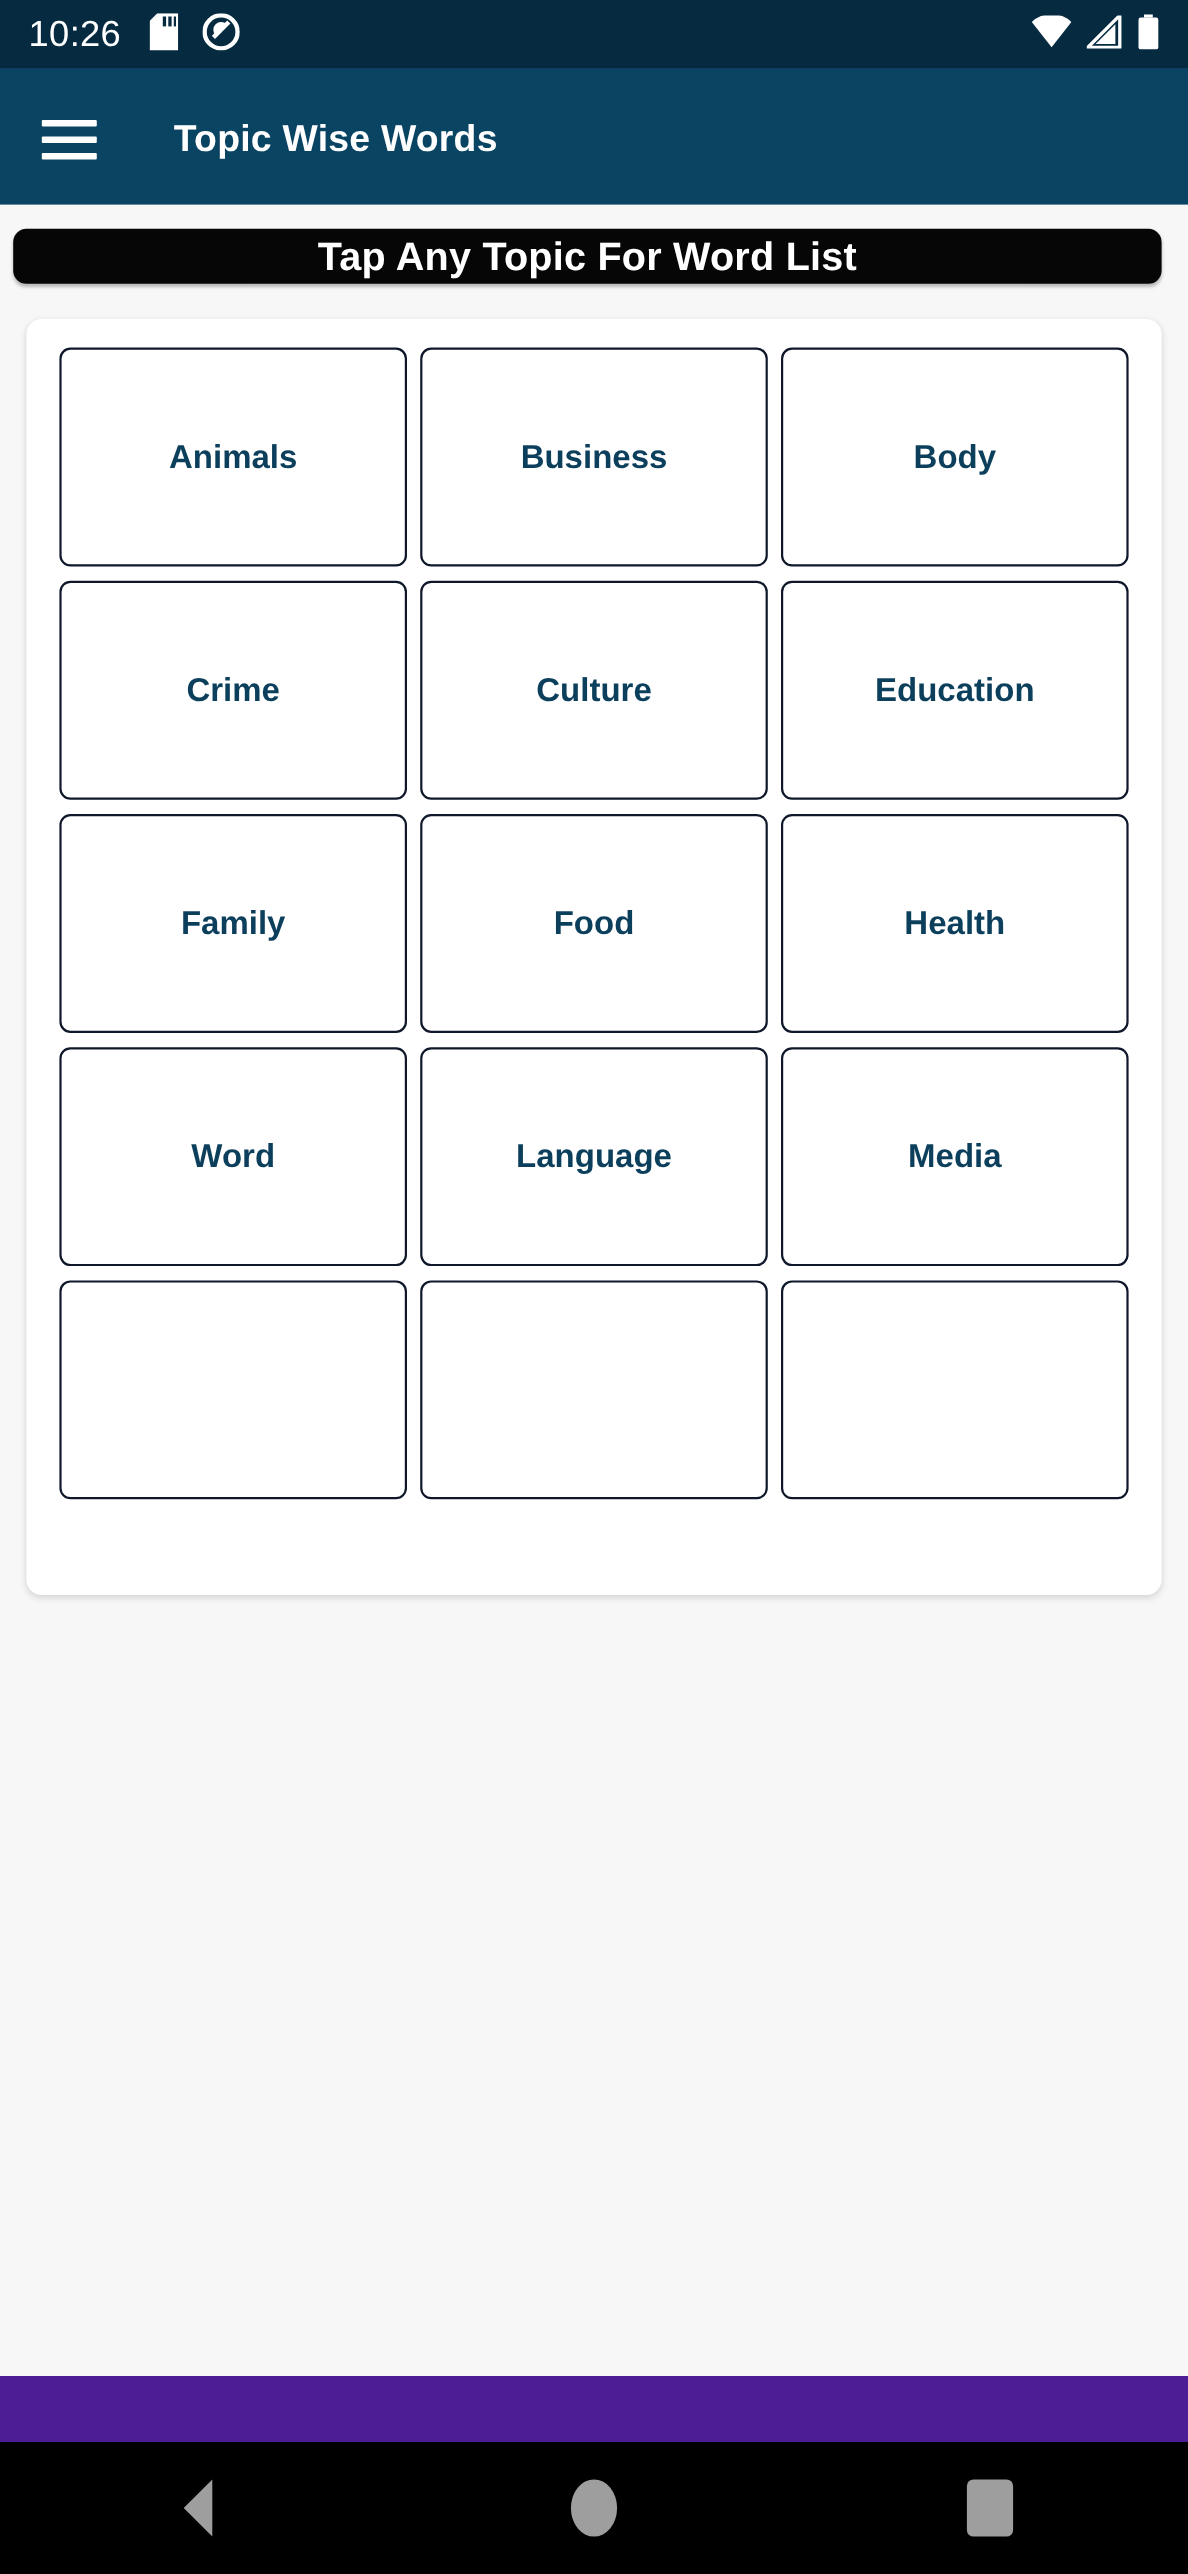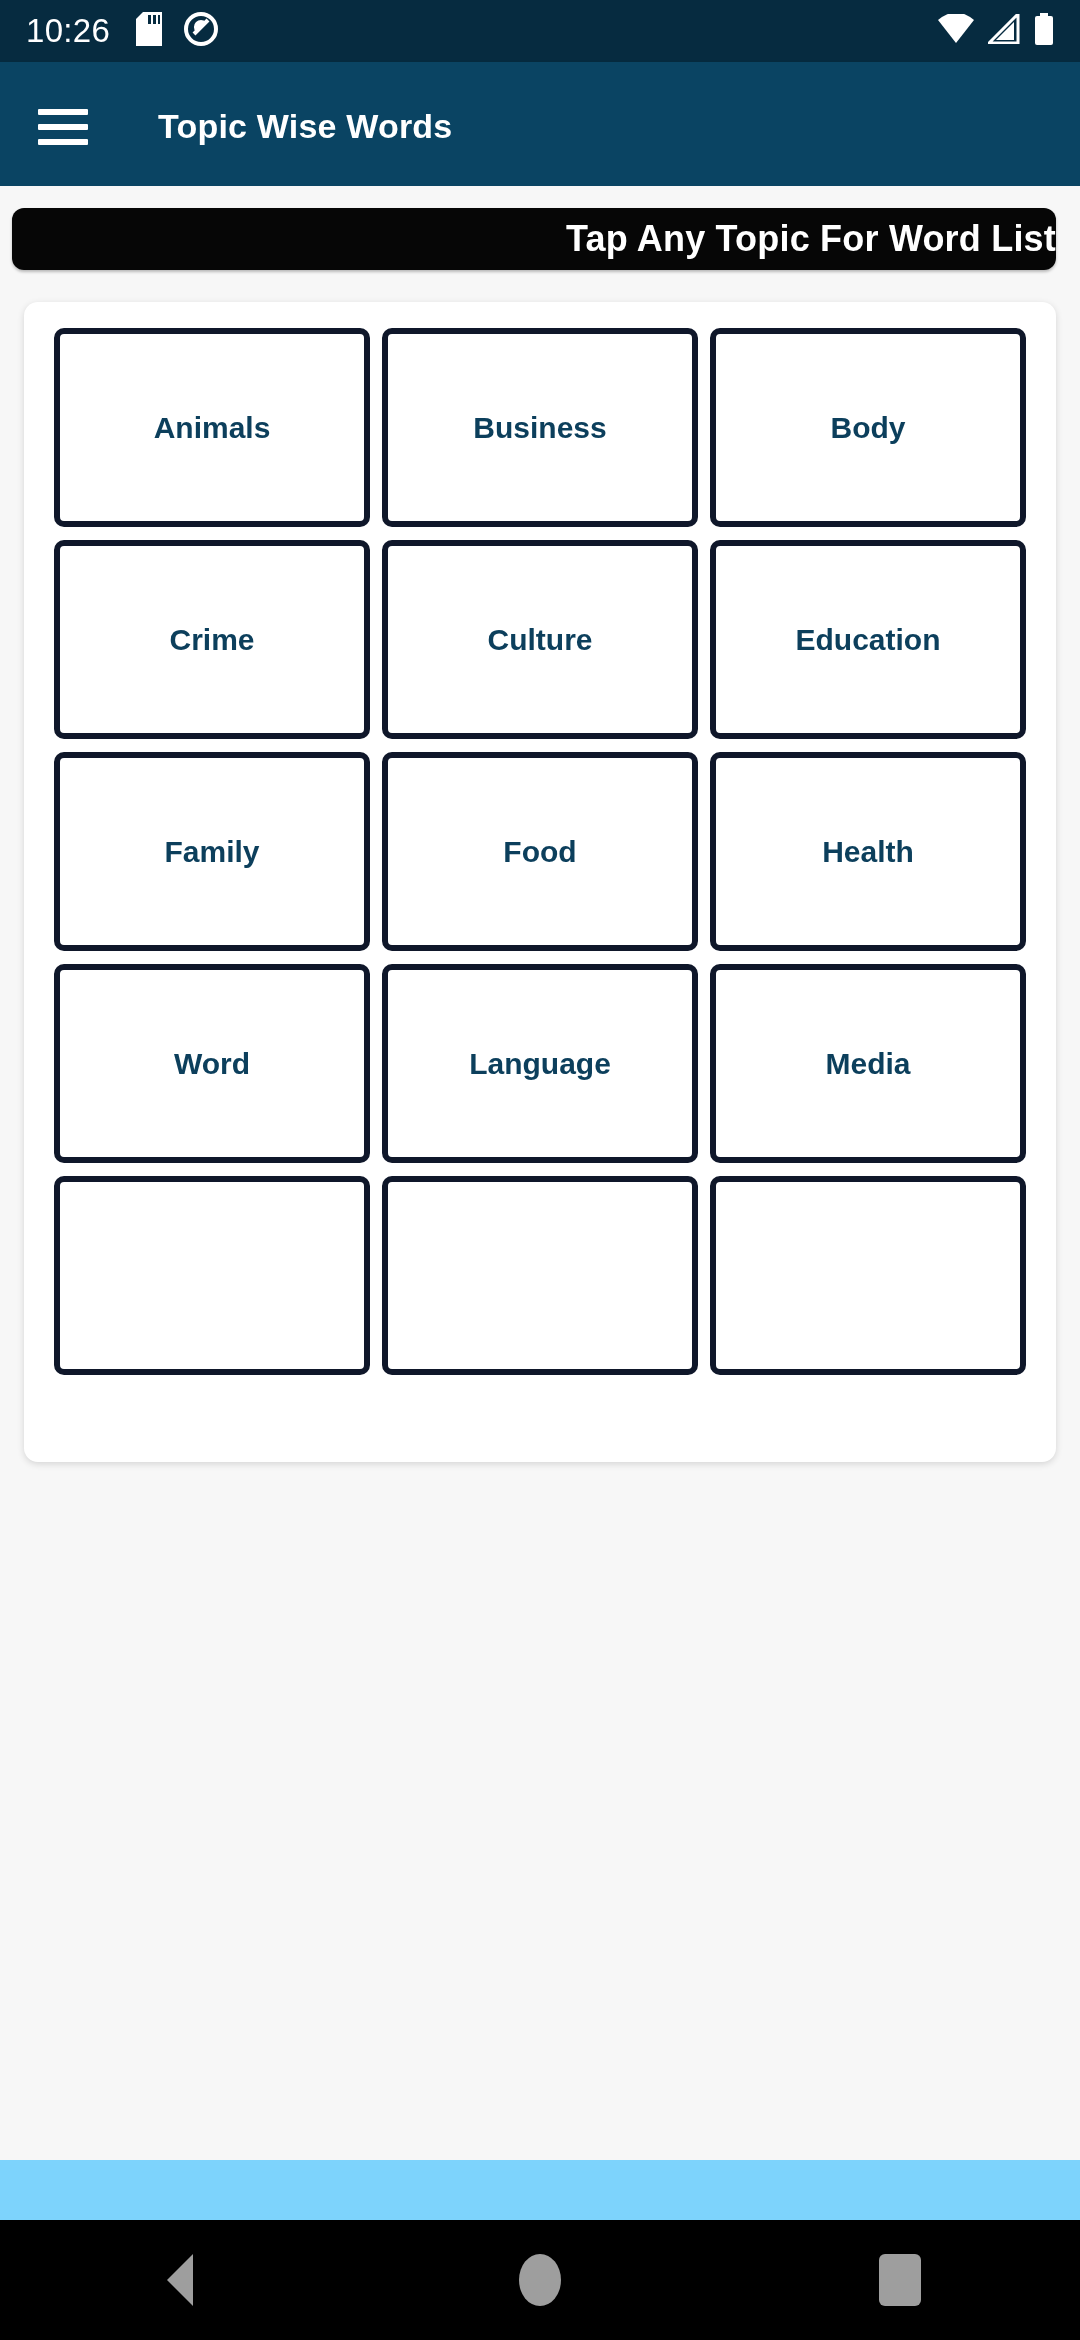--- a/index.html
+++ b/index.html
@@ -2,21 +2,21 @@
 <html><head>
 <meta charset="utf-8">
 <style>
   * { margin:0; padding:0; box-sizing:border-box; }
   html, body {
     width:1080px; height:2340px;
     background:#fafafa;
     font-family:"Liberation Sans", sans-serif;
     overflow:hidden;
   }
-  #screen { position:relative; width:1080px; height:2340px; background:#7dd3fc; }
+  #screen { position:relative; width:1080px; height:2340px; background:#4c1d95; }
 
   
   .status-bar{
     height:62px; background:#062b40; display:flex; align-items:center;
     padding:0 26px; color:#fff;
   }
   .status-time{ font-size:33px; letter-spacing:.3px; font-weight:400; }
   .status-left-icons{ display:flex; align-items:center; gap:22px; margin-left:26px; }
   .status-spacer{ flex:1; }
   .status-right-icons{ display:flex; align-items:center; gap:14px; }
@@ -31,37 +31,37 @@
   .app-title{
     color:#fff; font-size:34px; font-weight:bold; margin-left:70px; letter-spacing:.2px;
   }
 
   
   .content{
     position:absolute; top:186px; left:0; right:0; bottom:180px;
     background:#f7f7f7; padding:0 12px;
   }
   .banner{
-    margin:22px 12px 0 0; height:62px; background:#060606;
-    border-radius:12px; display:flex; align-items:center; justify-content:flex-end;
+    margin:22px 12px 0 0; height:50px; background:#060606;
+    border-radius:12px; display:flex; align-items:center; justify-content:center;
     box-shadow:0 2px 3px rgba(0,0,0,.25);
   }
   .banner-text{ color:#fff; font-size:36px; font-weight:bold; letter-spacing:.2px; }
 
   .grid-card{
     margin:32px 12px 0 12px; background:#fff; border-radius:14px;
     box-shadow:0 2px 7px rgba(0,0,0,.14);
     height:1160px; overflow:hidden; padding:26px 30px 0 30px;
   }
   .grid{
     display:grid; grid-template-columns:repeat(3,1fr);
     column-gap:12px; row-gap:13px;
   }
   .topic-cell{
-    height:199px; border:6px solid #0f172a; border-radius:10px;
+    height:199px; border:2px solid #0f172a; border-radius:10px;
     background:#fff; display:flex; align-items:center; justify-content:center;
     cursor:pointer;
   }
   .topic-label{ color:#0c3f5c; font-size:30px; font-weight:bold; }
 
   
   .nav-bar{
     position:absolute; bottom:0; left:0; width:1080px; height:120px;
     background:#000; display:flex; align-items:center; justify-content:space-around;
   }

